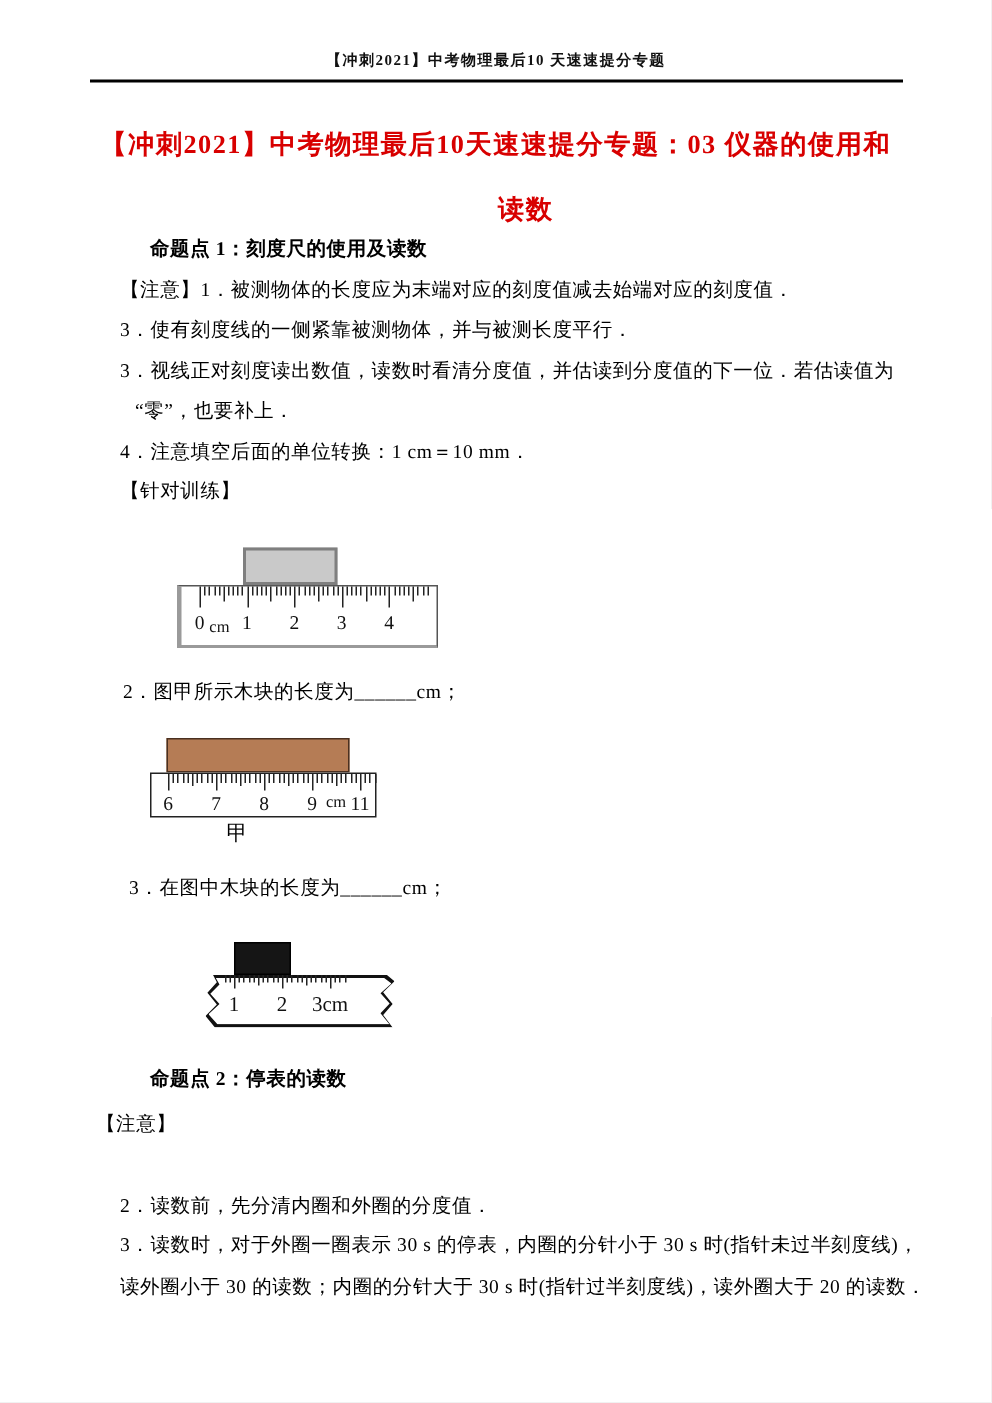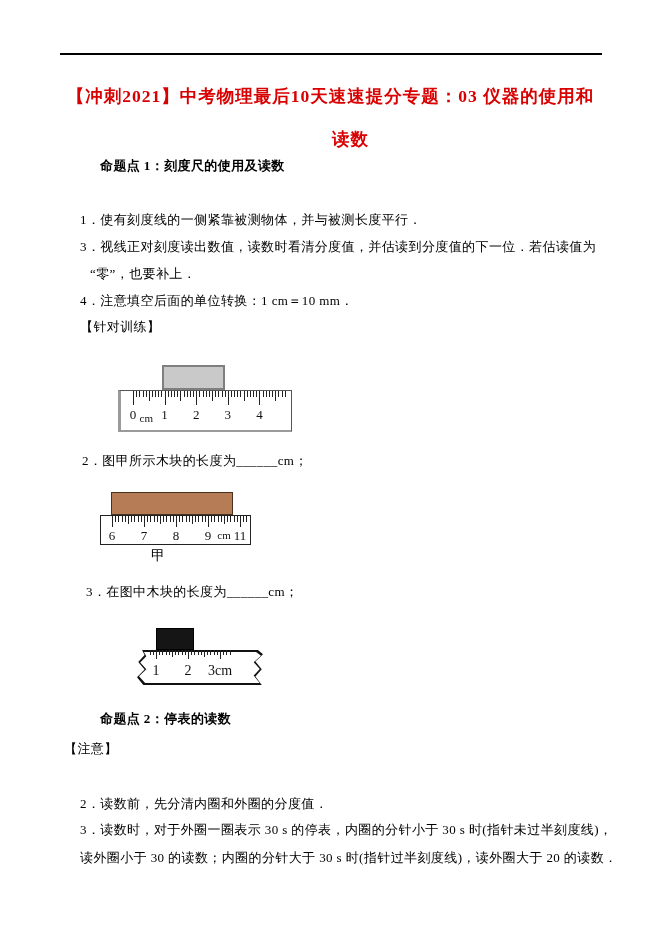--- a/index.html
+++ b/index.html
@@ -37,27 +37,29 @@
   }
   .tick{position:absolute;top:0;width:1px;background:#222;}
   .ruler-num{position:absolute;transform:translateX(-50%);color:#111;letter-spacing:0;}
   .caption{position:absolute;font-size:14px;letter-spacing:0;}
 </style>
 </head>
 <body>
 
 <div class="page">
 
+  <div class="hdr">【冲刺2021】中考物理最后10 天速速提分专题</div>
   <div class="hdr-rule"></div>
 
   <h1 class="title-line t1" style="color: rgb(216, 0, 0);">【冲刺2021】中考物理最后10天速速提分专题：03 仪器的使用和</h1>
   <h1 class="title-line t2" style="color: rgb(216, 0, 0);">读数</h1>
 
   <div class="para bold" style="top:157px;left:100px">命题点 1：刻度尺的使用及读数</div>
-  <div class="para" style="top:211px;left:80px">1．使有刻度线的一侧紧靠被测物体，并与被测长度平行．</div>
+  <div class="para" style="top:184px;left:80px">【注意】1．被测物体的长度应为末端对应的刻度值减去始端对应的刻度值．</div>
+  <div class="para" style="top:211px;left:80px">3．使有刻度线的一侧紧靠被测物体，并与被测长度平行．</div>
   <div class="para" style="top:238px;left:80px">3．视线正对刻度读出数值，读数时看清分度值，并估读到分度值的下一位．若估读值为</div>
   <div class="para" style="top:265px;left:90px">“零”，也要补上．</div>
   <div class="para" style="top:292px;left:80px">4．注意填空后面的单位转换：1 cm＝10 mm．</div>
   <div class="para" style="top:318px;left:80px">【针对训练】</div>
 
   <div class="blk blk1" id="ruler1-block" style="left: 161.6px; top: 365px; width: 63.2px; height: 25px; background: rgb(201, 201, 201);"></div>
   <div class="ruler r-plain1" id="ruler1" style="left: 118px; top: 390px; width: 174px; height: 42px;">
       <div class="tick" style="left: 12px; height: 14px;"></div>
       <div class="tick" style="left: 15.2px; height: 6px;"></div>
       <div class="tick" style="left: 18.3px; height: 6px;"></div>

